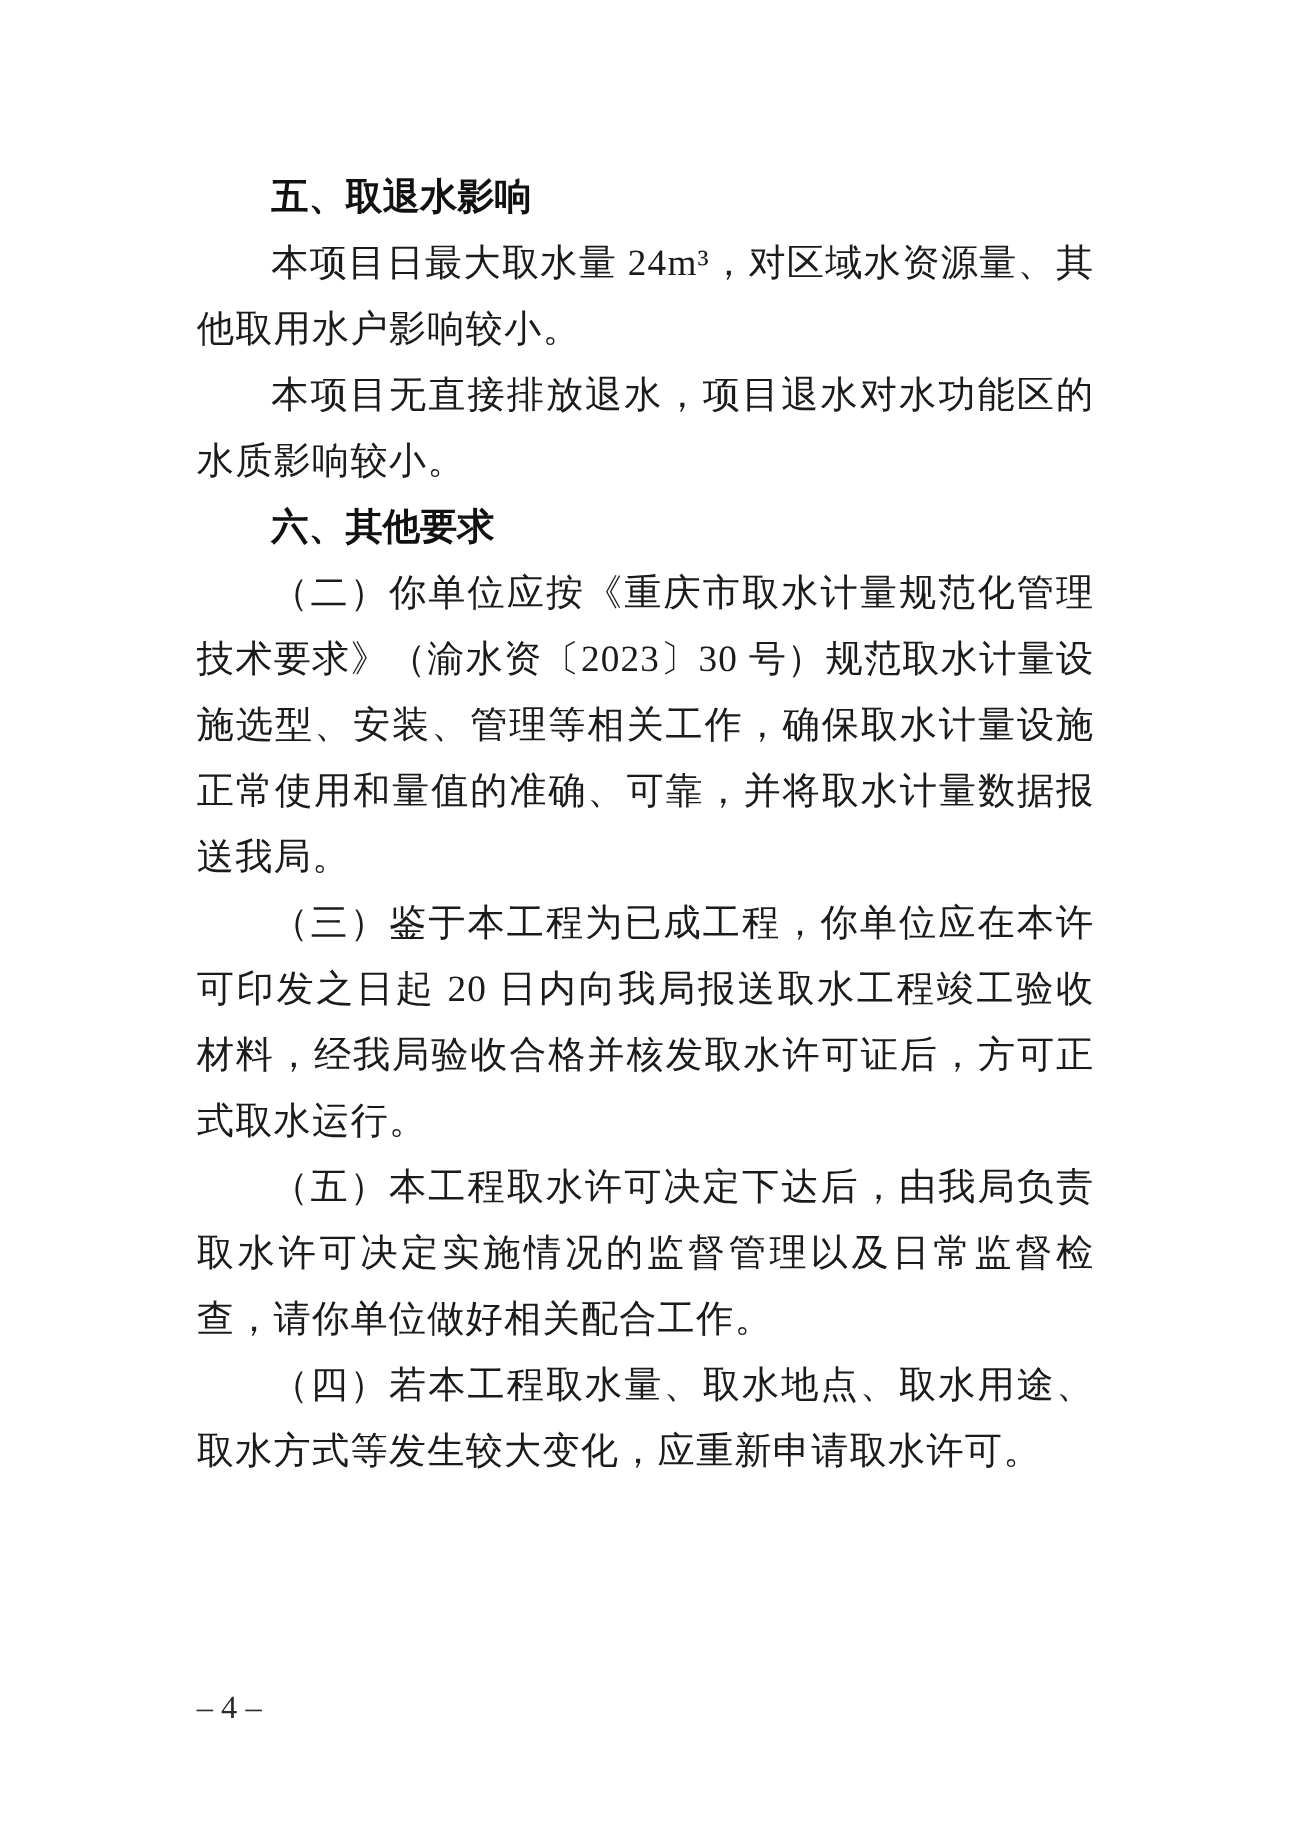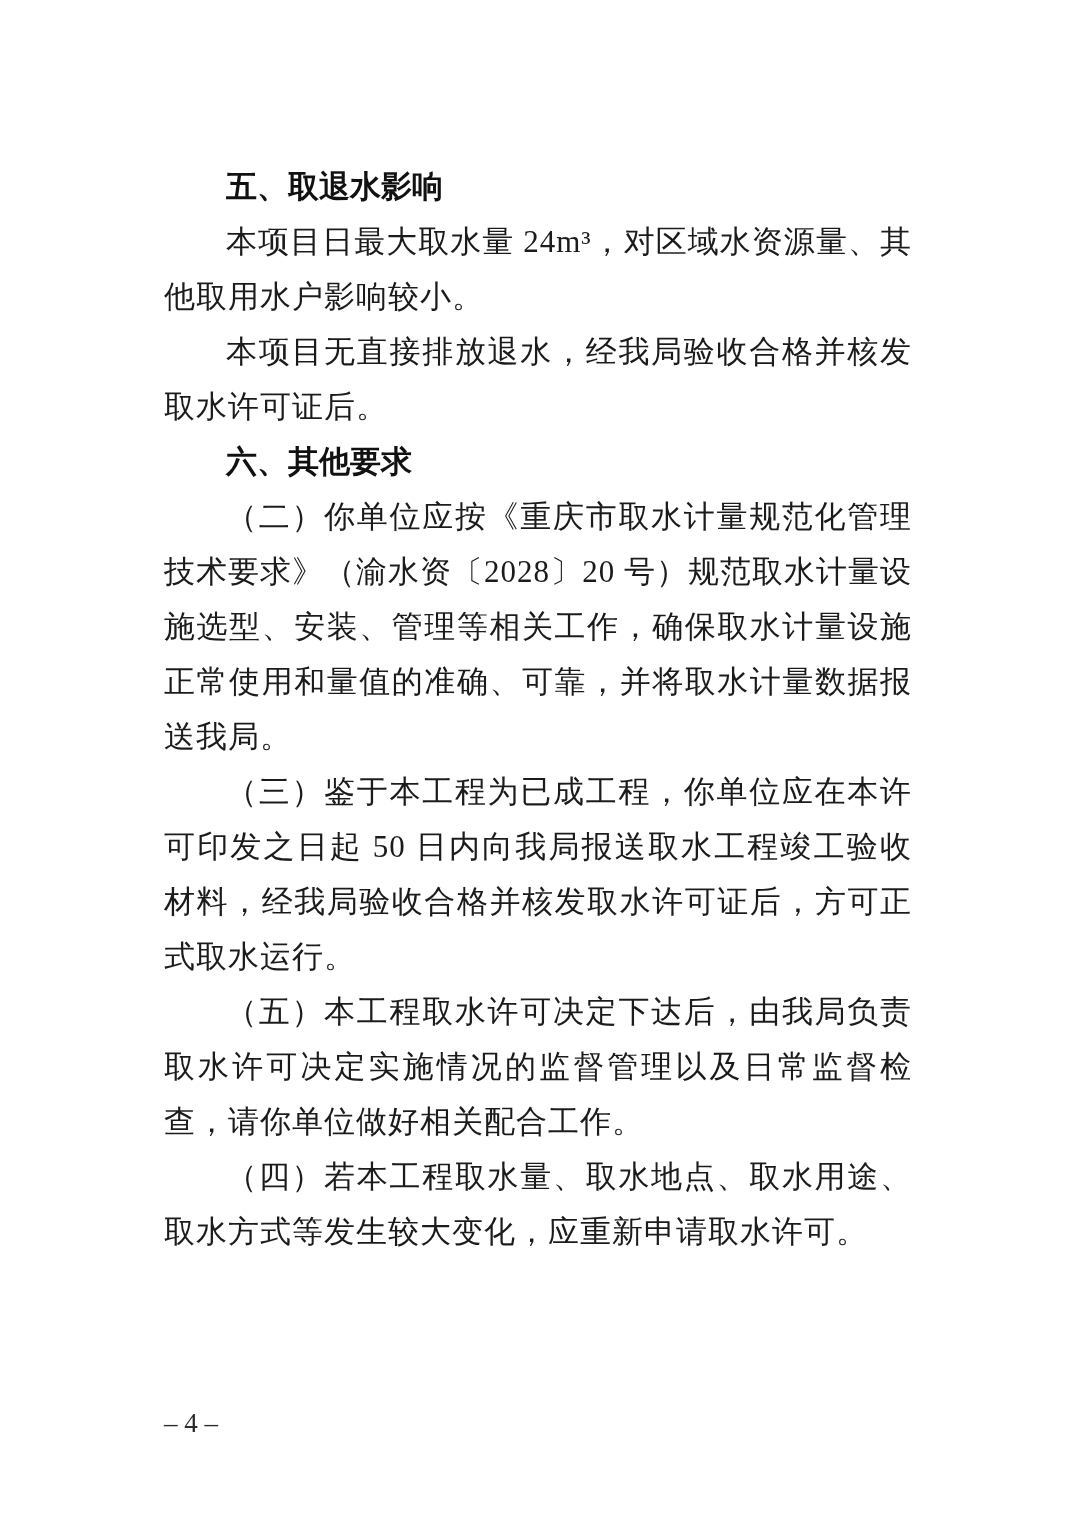--- a/index.html
+++ b/index.html
@@ -12,21 +12,21 @@
     width: 1074px;
     height: 1520px;
     background: #ffffff;
     overflow: hidden;
     font-family: "Liberation Serif", "DejaVu Serif", serif;
     color: #1b1b1b;
   }
   .content {
     position: absolute;
     left: 164px;
-    top: 159px;
+    top: 136px;
     width: 748px;
   }
   .section-heading {
     font-family: "Liberation Sans", "DejaVu Sans", sans-serif;
     font-weight: bold;
     font-size: 31px;
     line-height: 55px;
     text-indent: 2em;
     margin: 0;
     color: #111111;
@@ -51,25 +51,25 @@
   }
 </style>
 </head>
 <body>
 
 <div class="page">
   <div class="content">
 
     <h2 class="section-heading">五、取退水影响</h2>
     <p class="body-paragraph">本项目日最大取水量 24m³，对区域水资源量、其他取用水户影响较小。</p>
-    <p class="body-paragraph">本项目无直接排放退水，经我局验收合格并核发取水许可证后。</p>
+    <p class="body-paragraph">本项目无直接排放退水，项目退水对水功能区的水质影响较小。</p>
 
     <h2 class="section-heading">六、其他要求</h2>
 
-    <p class="body-paragraph">（二）你单位应按《重庆市取水计量规范化管理技术要求》（渝水资〔2028〕20 号）规范取水计量设施选型、安装、管理等相关工作，确保取水计量设施正常使用和量值的准确、可靠，并将取水计量数据报送我局。</p>
-    <p class="body-paragraph">（三）鉴于本工程为已成工程，你单位应在本许可印发之日起 50 日内向我局报送取水工程竣工验收材料，经我局验收合格并核发取水许可证后，方可正式取水运行。</p>
+    <p class="body-paragraph">（二）你单位应按《重庆市取水计量规范化管理技术要求》（渝水资〔2023〕30 号）规范取水计量设施选型、安装、管理等相关工作，确保取水计量设施正常使用和量值的准确、可靠，并将取水计量数据报送我局。</p>
+    <p class="body-paragraph">（三）鉴于本工程为已成工程，你单位应在本许可印发之日起 20 日内向我局报送取水工程竣工验收材料，经我局验收合格并核发取水许可证后，方可正式取水运行。</p>
     <p class="body-paragraph">（五）本工程取水许可决定下达后，由我局负责取水许可决定实施情况的监督管理以及日常监督检查，请你单位做好相关配合工作。</p>
     <p class="body-paragraph">（四）若本工程取水量、取水地点、取水用途、取水方式等发生较大变化，应重新申请取水许可。</p>
 
   </div>
 
   <div class="page-footer">– 4 –</div>
 </div>
 
 </body></html>

